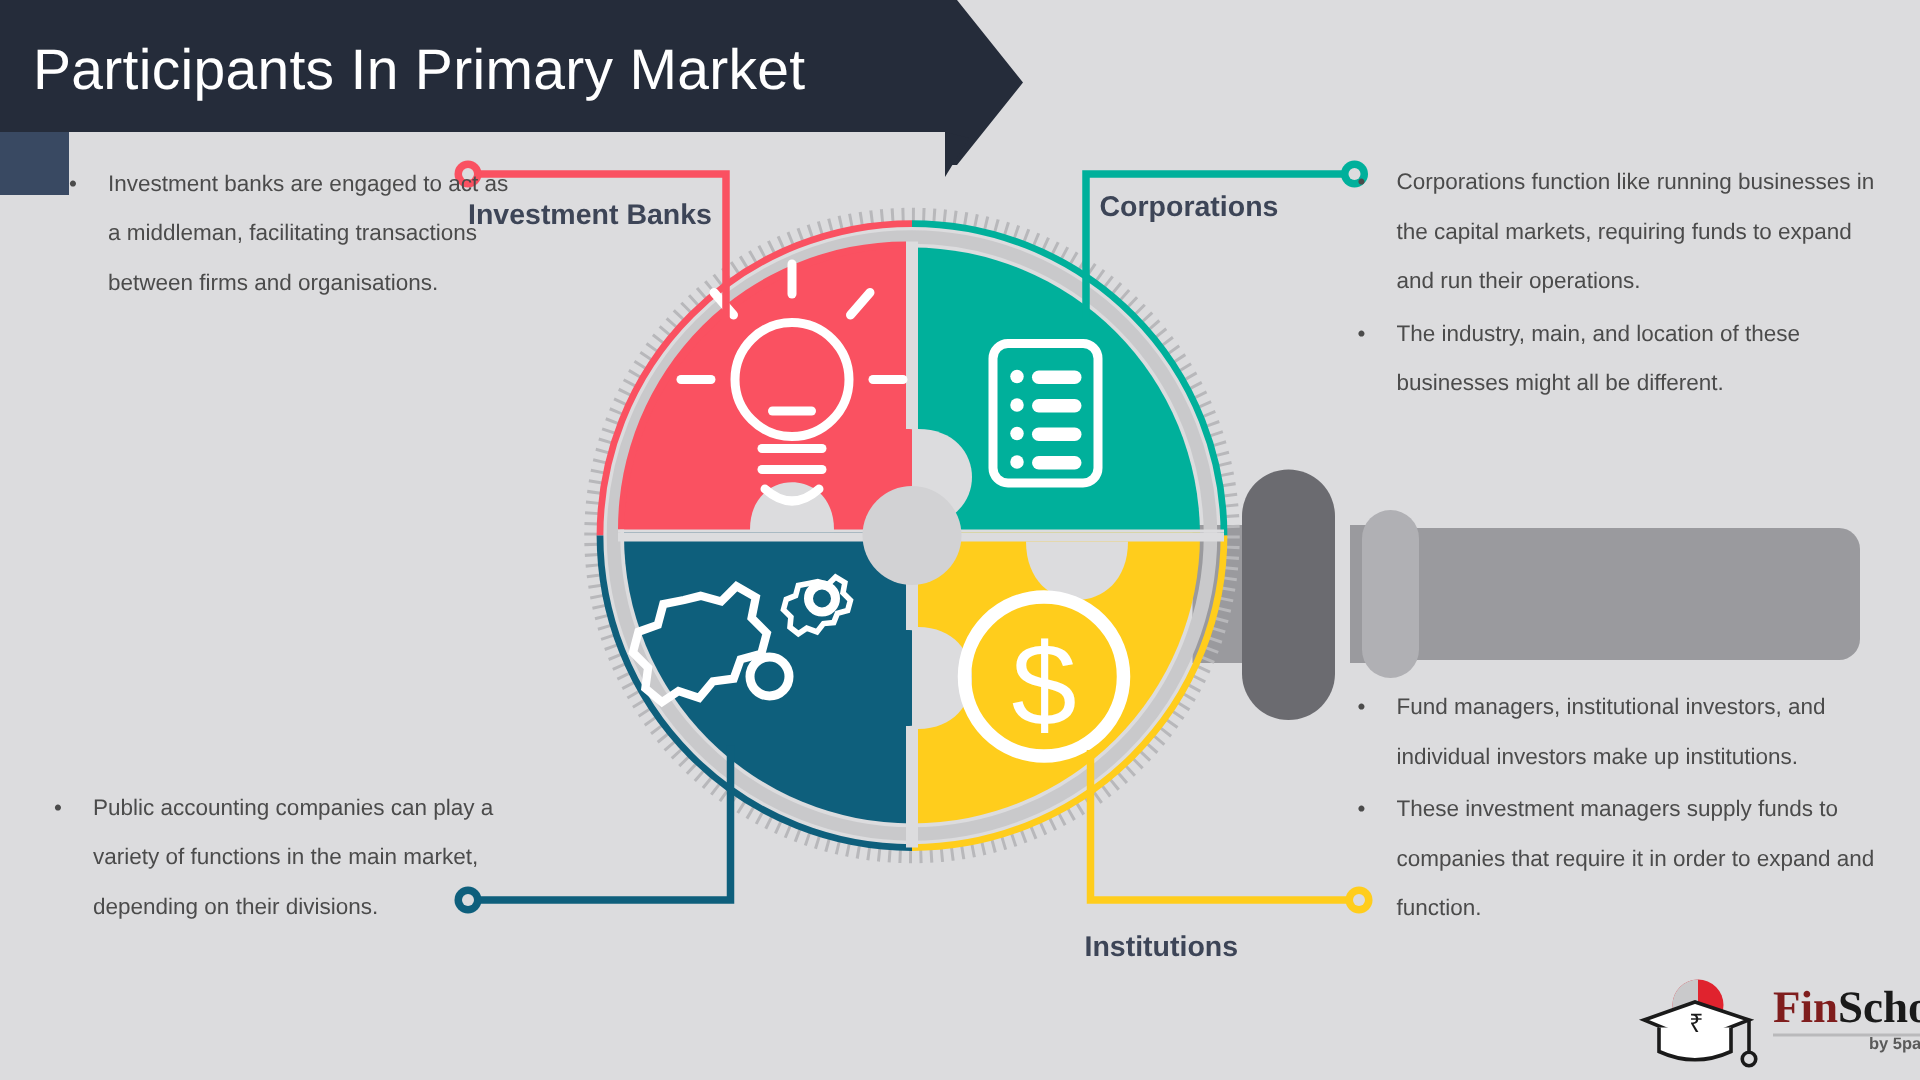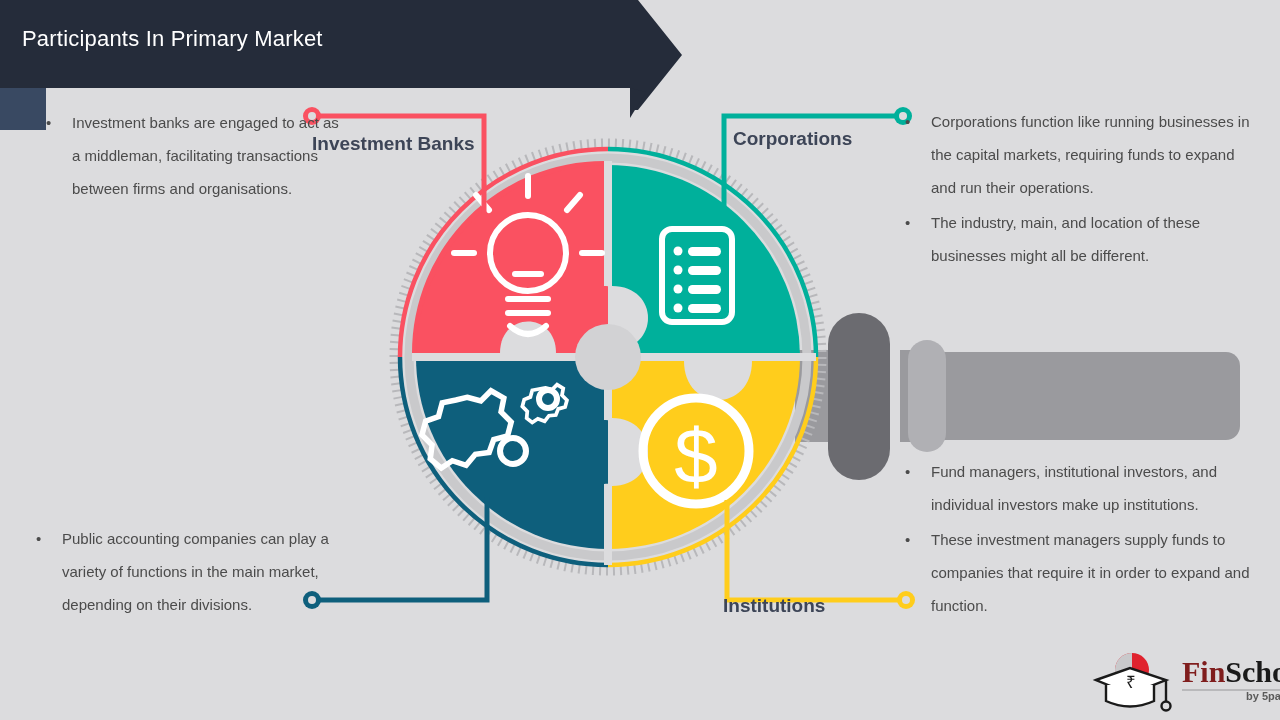--- a/index.html
+++ b/index.html
@@ -8,21 +8,21 @@
     background:#dcdcde;
     font-family:"Liberation Sans", sans-serif;
     position:relative;
   }
   .stage{position:absolute;inset:0;}
 
   
   .header-wrap{position:absolute;left:0;top:0;width:680px;height:110px;}
   .header-title{
     position:absolute;left:22px;top:26px;
-    font-size:22px;font-weight:400;color:#ffffff;
+    font-size:38px;font-weight:400;color:#ffffff;
     letter-spacing:.2px;white-space:nowrap;
   }
 
   
   .txtblock{position:absolute;}
   .bullet-row{display:flex;margin-bottom:2px;}
   .bullet-dot{
     flex:0 0 auto;color:#4b4b4b;font-size:15px;line-height:33px;
     width:26px;text-align:left;
   }
@@ -35,21 +35,21 @@
   .br{left:905px;top:455px;width:355px;}
 
   
   .conn-label{
     position:absolute;font-weight:bold;color:#3d4557;font-size:19px;
     line-height:26px;white-space:pre-line;
   }
   .lbl-ib{left:312px;top:131px;}
   .lbl-corp{left:733px;top:126px;}
   .lbl-pa{left:303px;top:611px;}
-  .lbl-inst{left:723px;top:593px;}
+  .lbl-inst{left:723px;top:619px;}
 
   
   .svg-abs{position:absolute;left:0;top:0;width:1280px;height:720px;
            pointer-events:none;}
 
   
   .logo{position:absolute;left:1086px;top:652px;width:190px;height:62px;}
   .logo-text{
     position:absolute;left:96px;top:4px;
     font-family:"Liberation Serif", serif;

